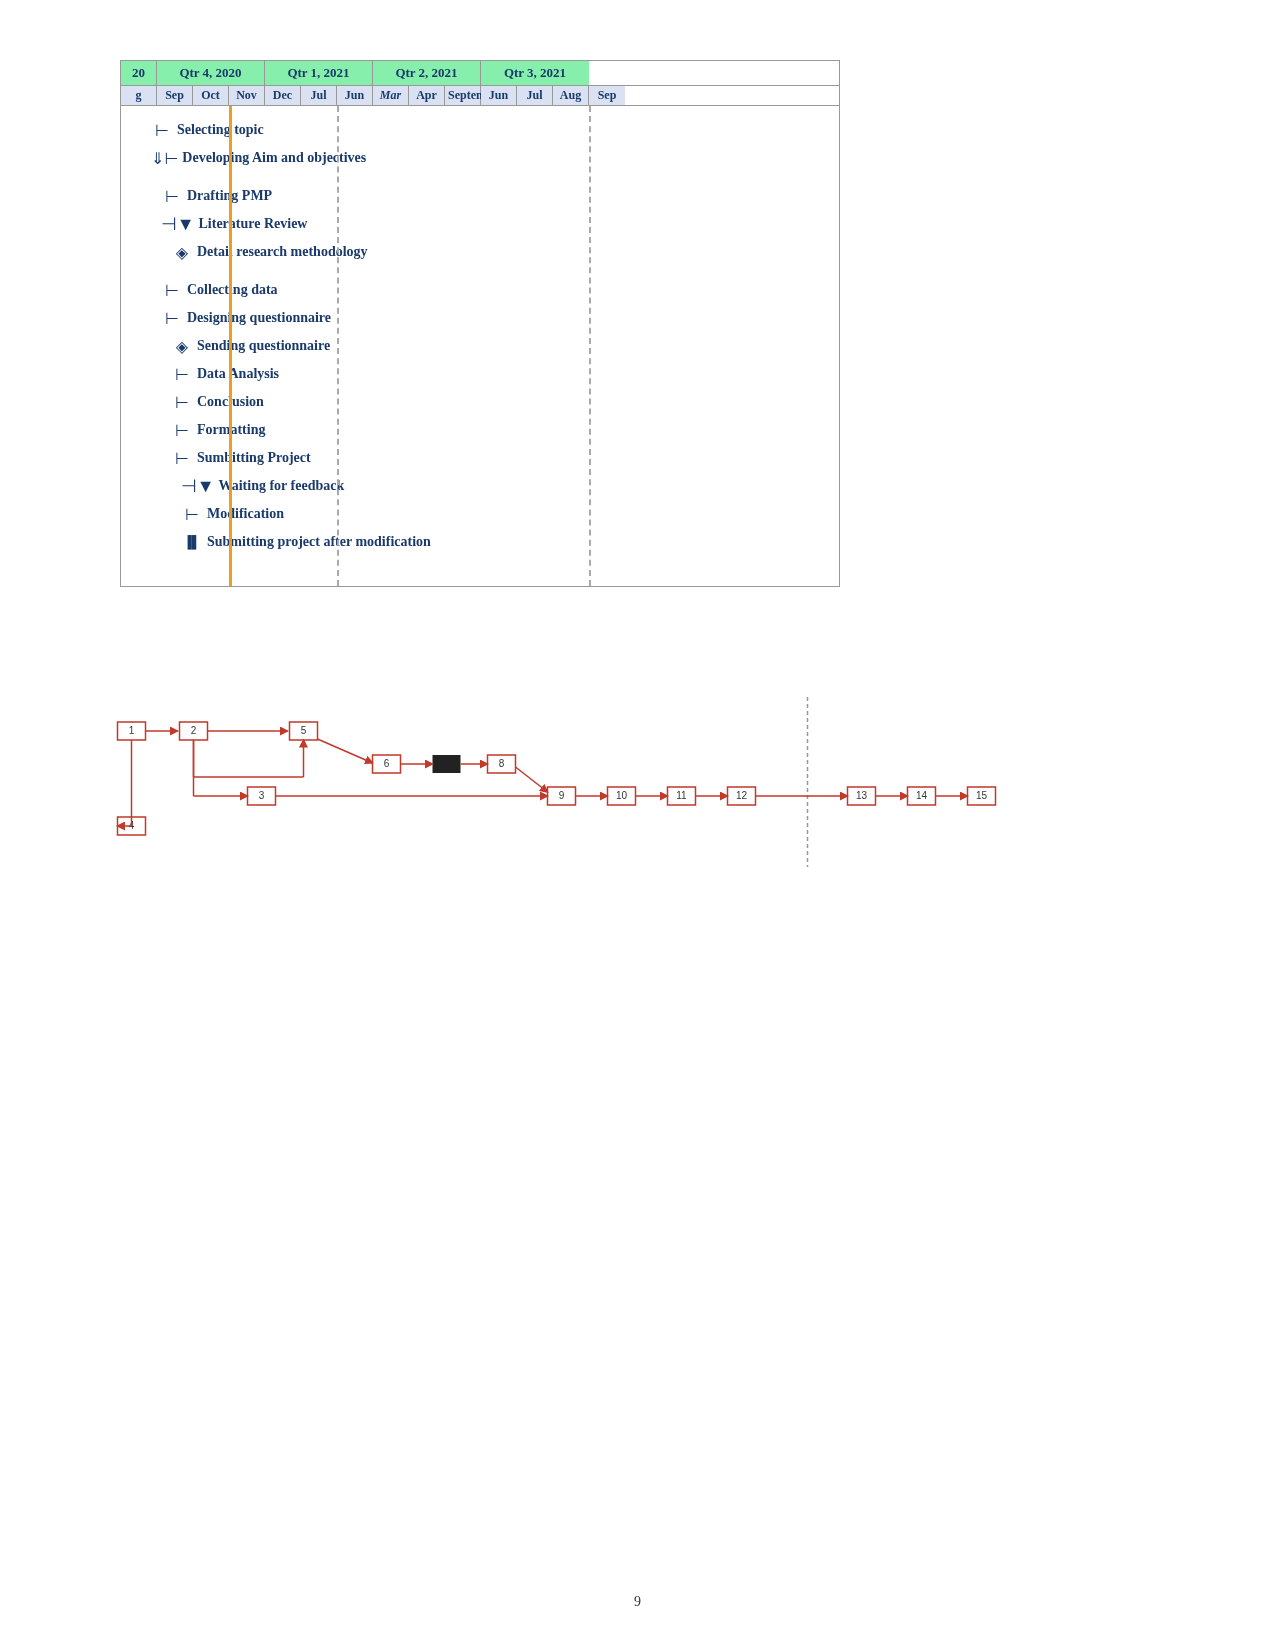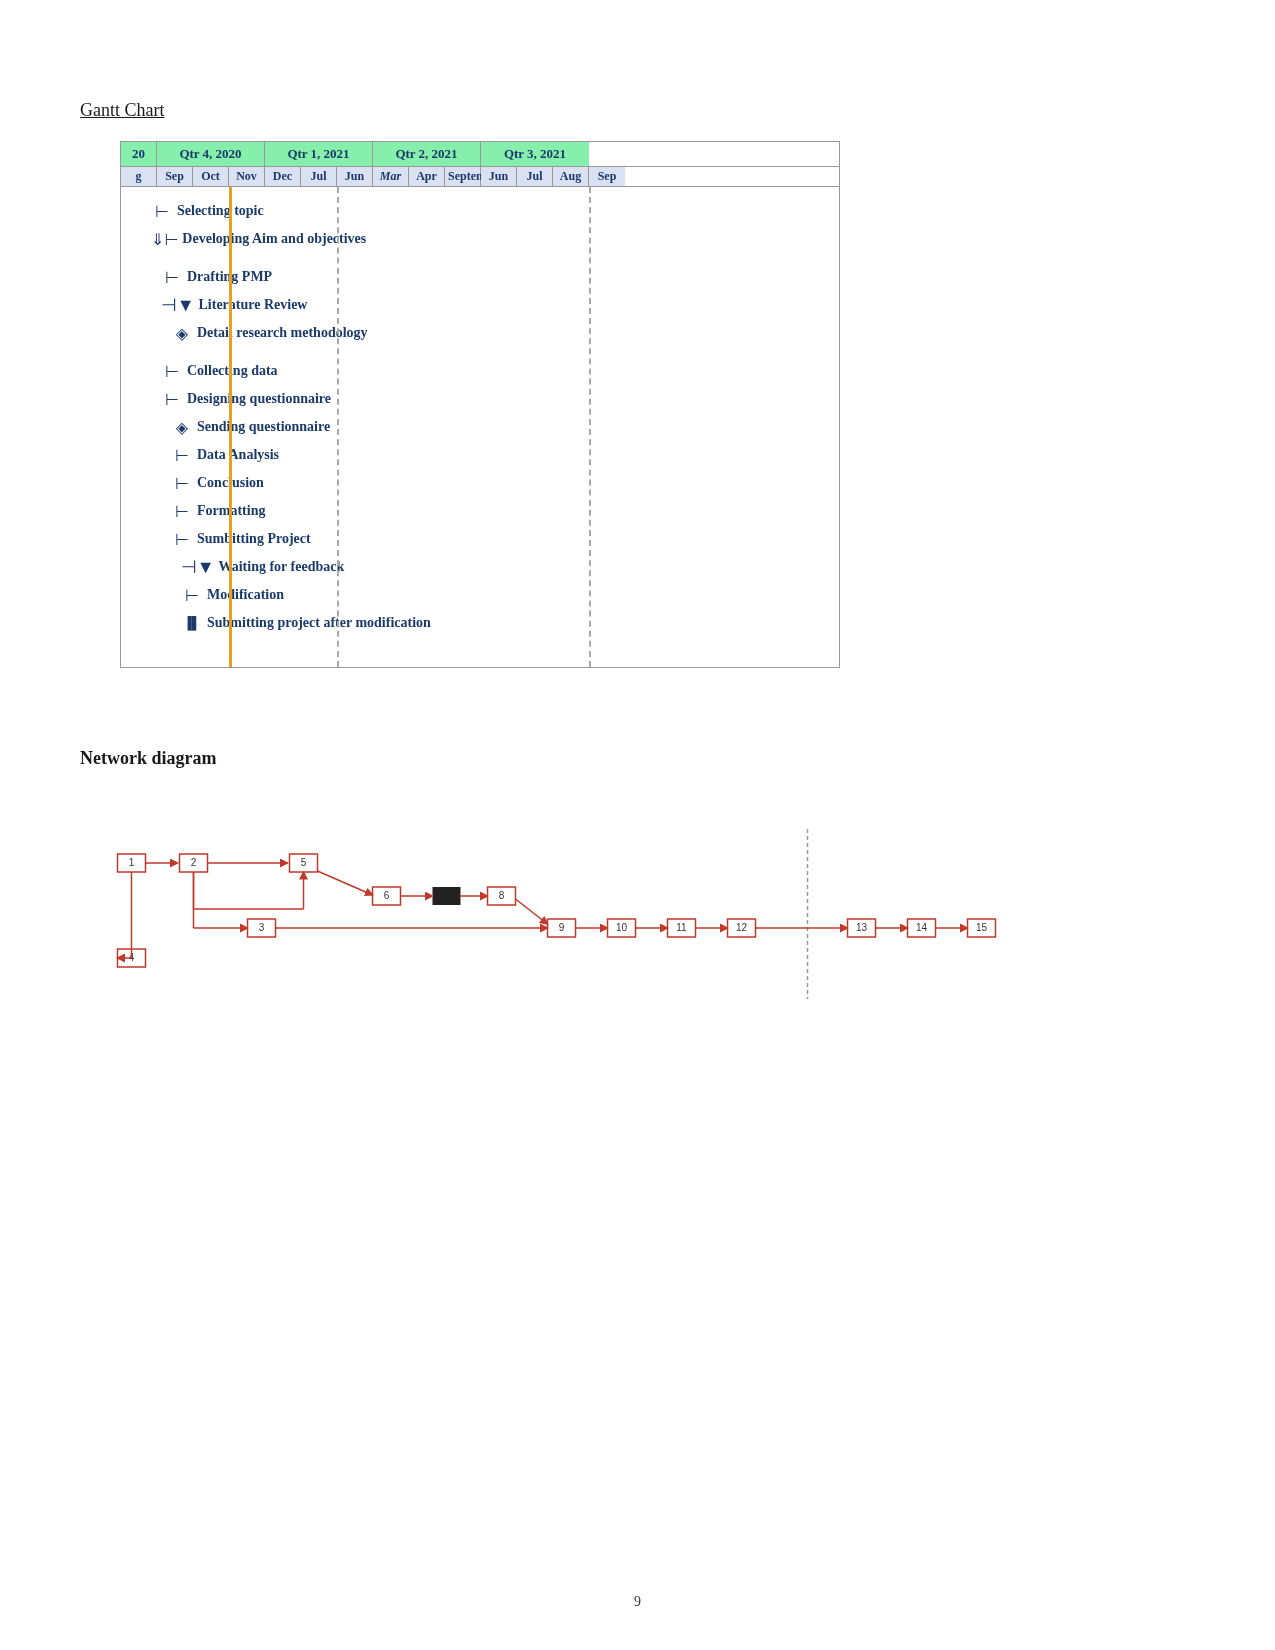--- a/index.html
+++ b/index.html
@@ -156,21 +156,20 @@
       width: 3px;
       background: #e8a020;
       z-index: 2;
     }
   </style>
 </head>
 <body>
 
 <div class="page">
 
-  <div class="gantt-title">Gantt Chart</div>
 
   <div class="gantt-container">
 
     <div class="gantt-header">
       <div class="gantt-header-cell" style="width:36px;">20</div>
       <div class="gantt-header-cell" style="width:108px;">Qtr 4, 2020</div>
       <div class="gantt-header-cell" style="width:108px;">Qtr 1, 2021</div>
       <div class="gantt-header-cell" style="width:108px;">Qtr 2, 2021</div>
       <div class="gantt-header-cell" style="width:108px; border-right:none;">Qtr 3, 2021</div>
     </div>
@@ -281,21 +280,20 @@
           <span class="gantt-task-label">Submitting project after modification</span>
         </div>
 
         <div style="height:20px;"></div>
 
       </div>
     </div>
   </div>
 
   <div style="margin-top: 80px;">
-    <div class="network-title">Network diagram</div>
 
     <div class="network-container">
       <svg class="network-svg" viewBox="0 0 1100 220" xmlns="http://www.w3.org/2000/svg">
 
         <style>
           .nd-box { fill: white; stroke: #c0392b; stroke-width: 1.5; }
           .nd-text { font-family: Arial, sans-serif; font-size: 10px; fill: #333; text-anchor: middle; dominant-baseline: middle; }
           .nd-arrow { stroke: #c0392b; stroke-width: 1.5; fill: none; marker-end: url(#arrowhead); }
           .nd-line { stroke: #c0392b; stroke-width: 1.5; fill: none; }
           .nd-dash { stroke: #999; stroke-width: 1.5; stroke-dasharray: 4,3; fill: none; }

